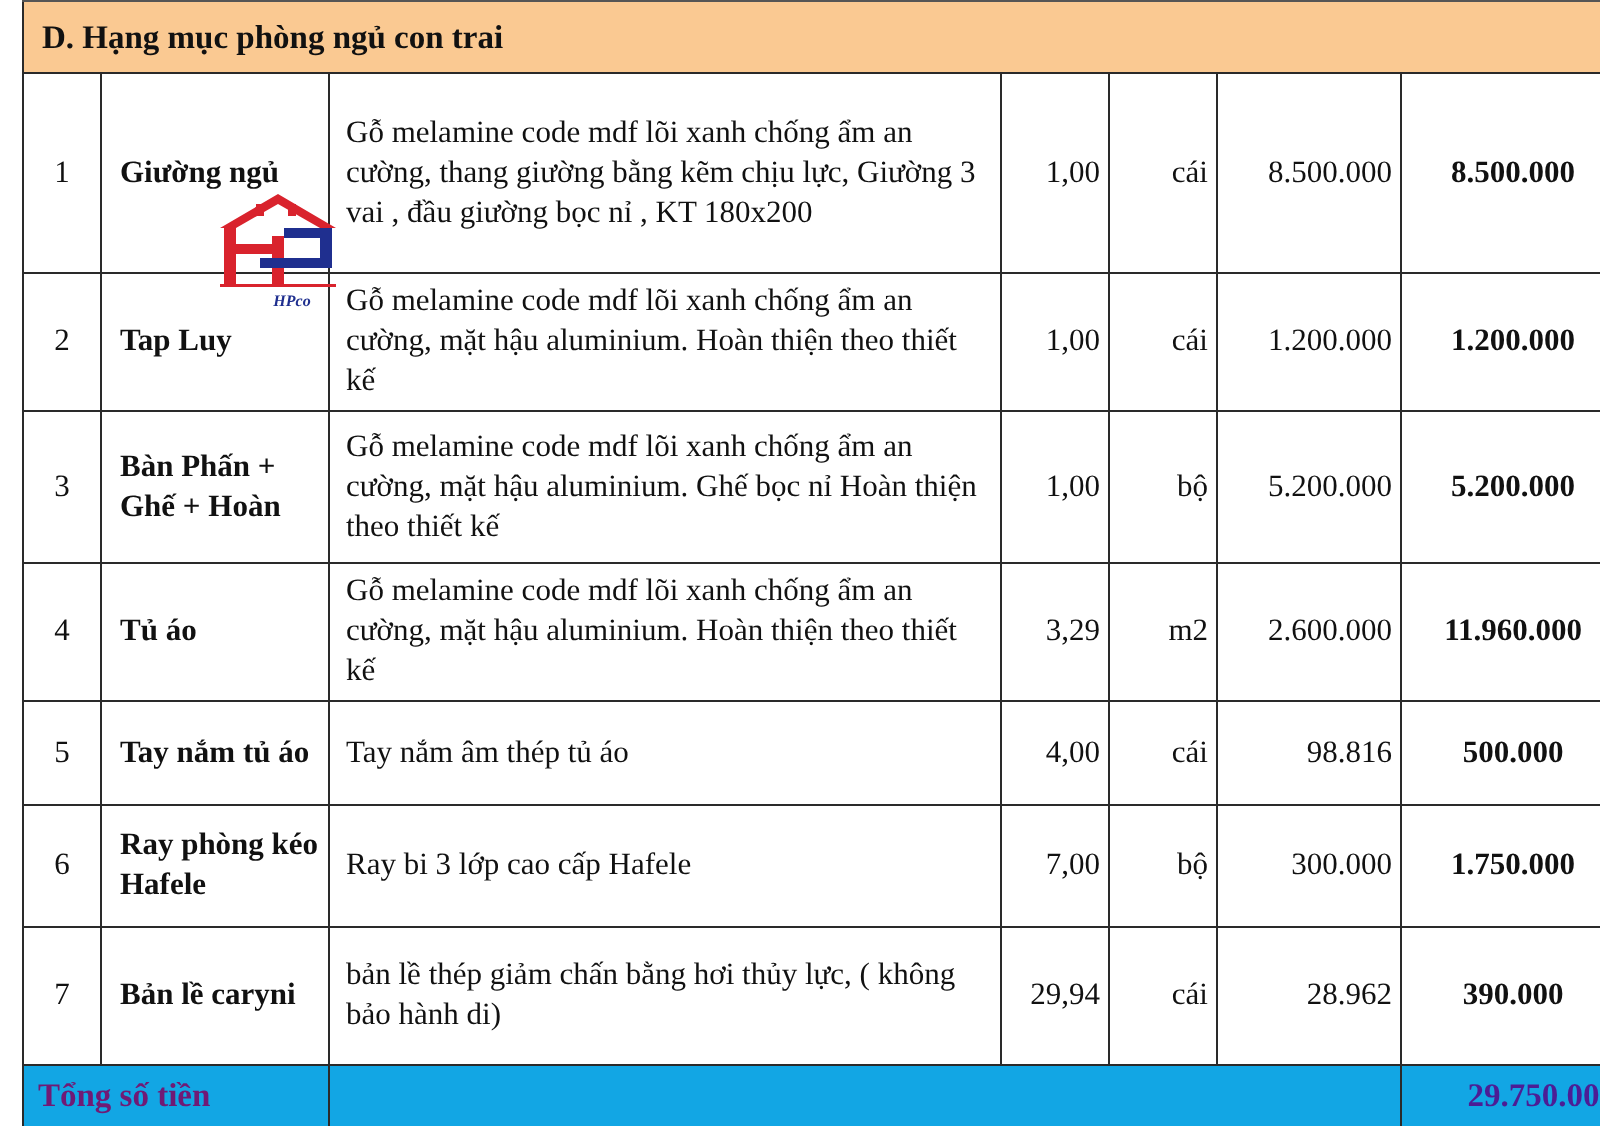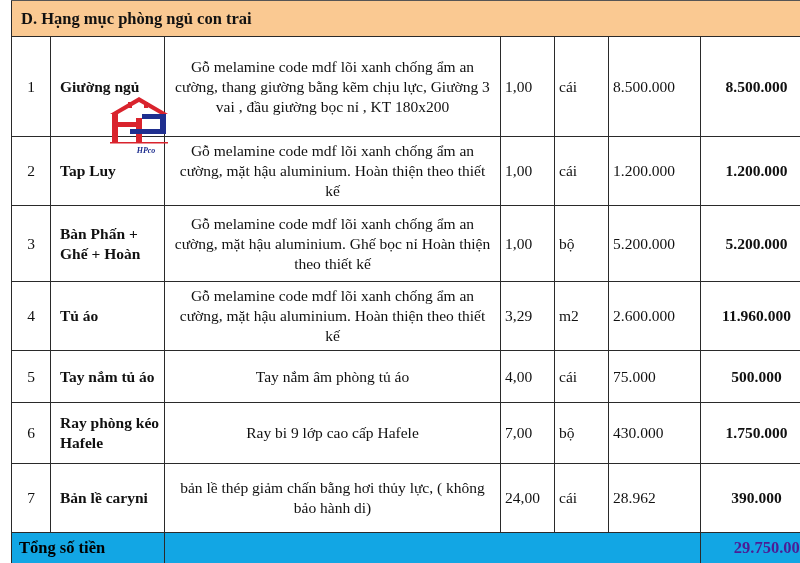--- a/index.html
+++ b/index.html
@@ -4,25 +4,25 @@
   <style>
     html, body { margin: 0; padding: 0; background: #ffffff; }
     body { width: 800px; height: 563px; overflow: hidden; position: relative;
            font-family: "Liberation Serif", serif; color: #111; }
     .sheet { position: absolute; left: 12px; top: 0; width: 800px; height: 563px; }
     table { border-collapse: collapse; table-layout: fixed; width: 801px; position: absolute; left: -1px; top: 0; }
     td { border: 1.5px solid #2a2a2a; padding: 0 4px; font-size: 15.5px; line-height: 20px; vertical-align: middle; }
     .section-row td { background: #fac992; height: 35px; font-weight: bold; font-size: 16.5px; padding-left: 9px; border-top: 1px solid #555; }
     .c-stt { text-align: center; }
     .c-name { font-weight: bold; padding-left: 9px; }
-    .c-desc { text-align: center; padding: 0 8px; }
-    .c-qty, .c-unit, .c-price { text-align: left; }
+    .c-desc { padding: 0 8px; }
+    .c-qty, .c-unit, .c-price { text-align: right; }
     .c-total { text-align: center; font-weight: bold; }
     .total-row td { background: #12a6e4; height: 30px; }
-    .total-label { color: #000000; font-weight: bold; font-size: 16.5px; padding-left: 7px; }
+    .total-label { color: #701a75; font-weight: bold; font-size: 16.5px; padding-left: 7px; }
     .total-value { color: #4c1d95; font-weight: bold; text-align: right; font-size: 16.5px; }
     .logo { position: absolute; left: 96px; top: 96px; width: 62px; height: 60px; }
   </style>
 </head>
 <body>
 
 <div class="sheet">
   <table>
     <colgroup>
       <col style="width:39px">
@@ -70,40 +70,40 @@
         <td class="c-name">Tủ áo</td>
         <td class="c-desc">Gỗ melamine code mdf lõi xanh chống ẩm an cường, mặt hậu aluminium. Hoàn thiện theo thiết kế</td>
         <td class="c-qty">3,29</td>
         <td class="c-unit">m2</td>
         <td class="c-price">2.600.000</td>
         <td class="c-total">11.960.000</td>
       </tr>
       <tr style="height:52px">
         <td class="c-stt">5</td>
         <td class="c-name">Tay nắm tủ áo</td>
-        <td class="c-desc">Tay nắm âm phòng tủ áo</td>
+        <td class="c-desc">Tay nắm âm thép tủ áo</td>
         <td class="c-qty">4,00</td>
         <td class="c-unit">cái</td>
-        <td class="c-price">75.000</td>
+        <td class="c-price">98.816</td>
         <td class="c-total">500.000</td>
       </tr>
       <tr style="height:61px">
         <td class="c-stt">6</td>
         <td class="c-name">Ray phòng kéo Hafele</td>
-        <td class="c-desc">Ray bi 9 lớp cao cấp Hafele</td>
+        <td class="c-desc">Ray bi 3 lớp cao cấp Hafele</td>
         <td class="c-qty">7,00</td>
         <td class="c-unit">bộ</td>
-        <td class="c-price">430.000</td>
+        <td class="c-price">300.000</td>
         <td class="c-total">1.750.000</td>
       </tr>
       <tr style="height:69px">
         <td class="c-stt">7</td>
         <td class="c-name">Bản lề caryni</td>
         <td class="c-desc">bản lề thép giảm chấn bằng hơi thủy lực,          ( không bảo hành di)</td>
-        <td class="c-qty">24,00</td>
+        <td class="c-qty">29,94</td>
         <td class="c-unit">cái</td>
         <td class="c-price">28.962</td>
         <td class="c-total">390.000</td>
       </tr>
 
       <tr class="total-row">
         <td colspan="2" class="total-label">Tổng số tiền</td>
         <td colspan="4"></td>
         <td class="total-value">29.750.000</td>
       </tr>

